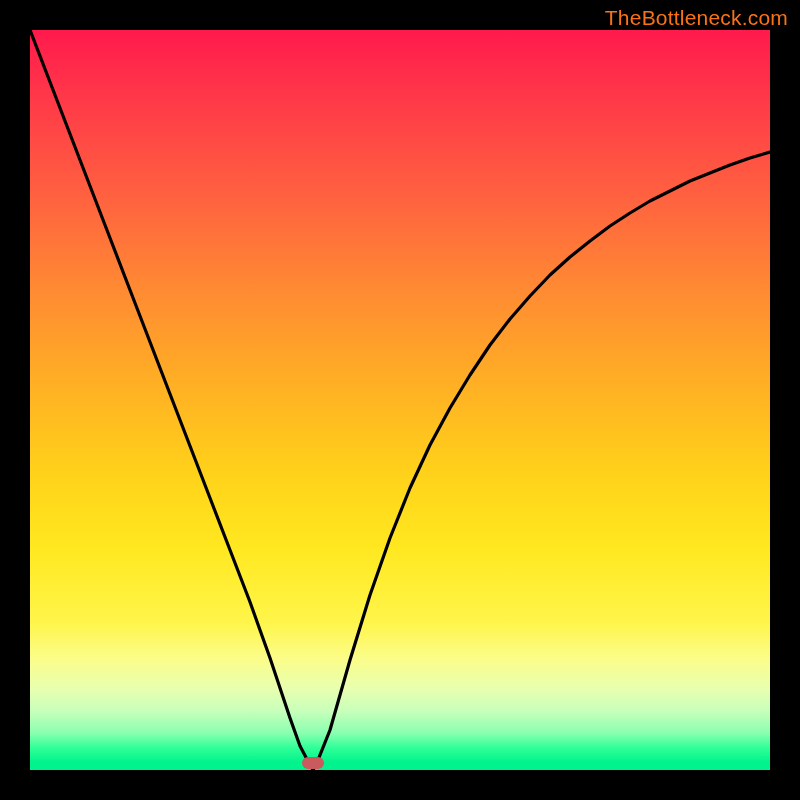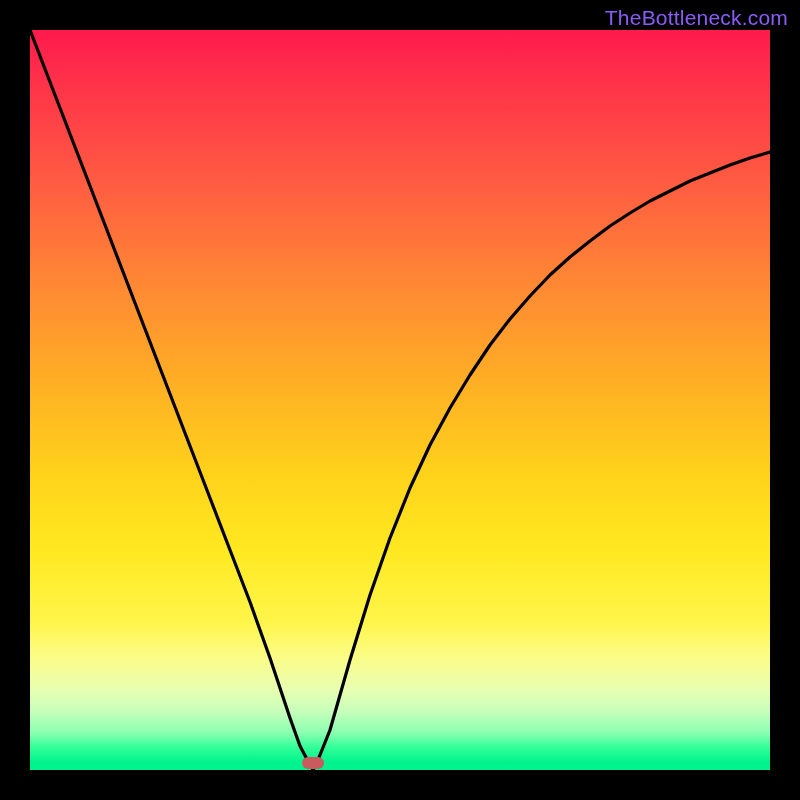--- a/index.html
+++ b/index.html
@@ -33,21 +33,21 @@
       #8affb0 95%,
       #30ff98 97%,
       #00f38c 99%,
       #00f38c 100%
     );
   }
   .watermark {
     position: absolute;
     top: 6px;
     right: 12px;
-    color: #8b5cf6;
+    color: #f97316;
     font-size: 21px;
     letter-spacing: 0.2px;
     font-weight: 400;
   }
   svg.curve {
     position: absolute;
     left: 0;
     top: 0;
     width: 740px;
     height: 740px;

